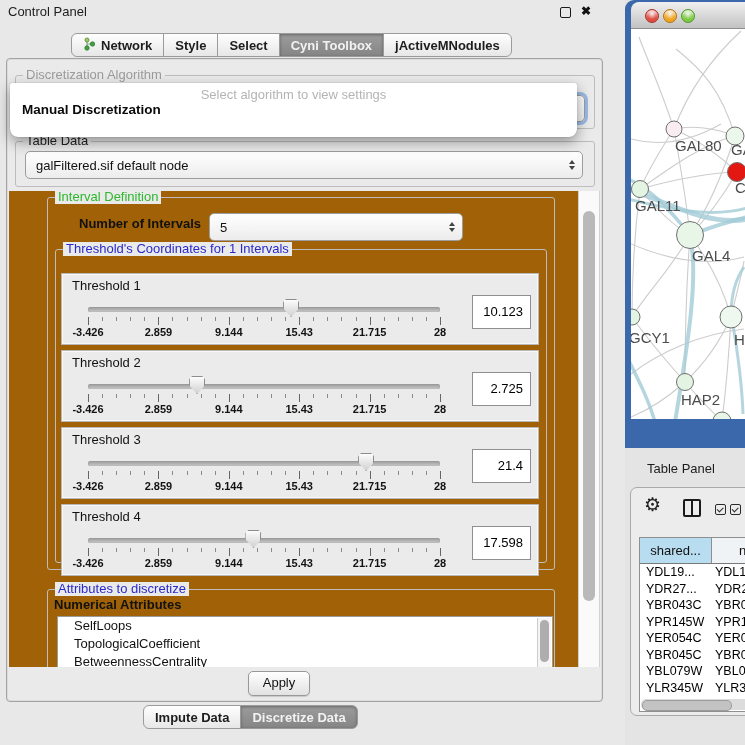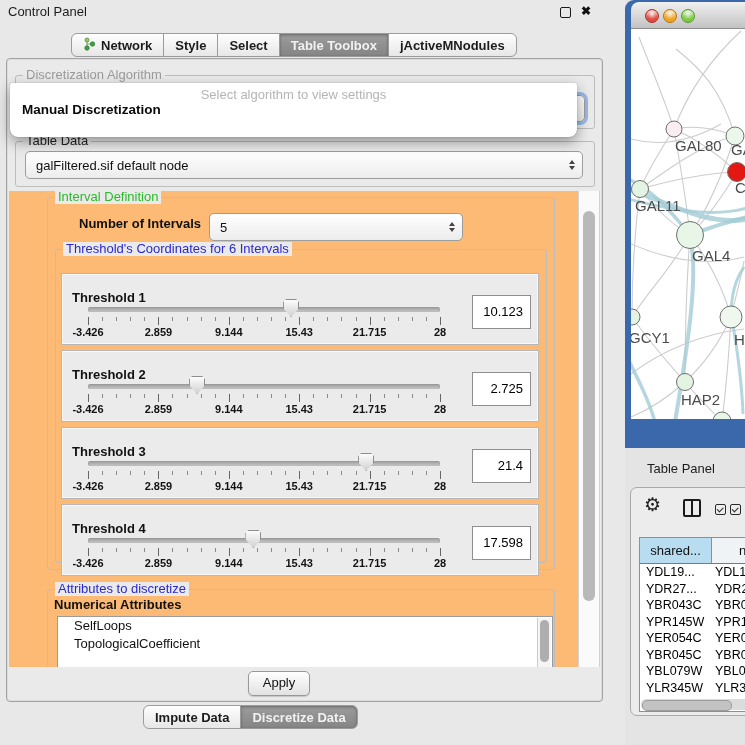--- a/index.html
+++ b/index.html
@@ -28,27 +28,27 @@
   .combo .val{position:absolute;left:10px;top:50%;transform:translateY(-50%);font-size:13px;color:#111;white-space:nowrap;}
   .stepper{position:absolute;right:7px;top:50%;transform:translateY(-50%);display:flex;flex-direction:column;gap:2px;align-items:center;}
   .tri-up{width:0;height:0;border-left:3.5px solid transparent;border-right:3.5px solid transparent;border-bottom:4.5px solid #444;}
   .tri-down{width:0;height:0;border-left:3.5px solid transparent;border-right:3.5px solid transparent;border-top:4.5px solid #444;}
   .focus-ring{box-shadow:0 0 0 3px rgba(96,150,225,.6);}
   .popup{position:absolute;left:3px;top:24px;width:567px;height:54px;background:#fff;
          border-radius:2px 2px 8px 8px;box-shadow:0 5px 14px rgba(0,0,0,.38),0 0 1px rgba(0,0,0,.35);z-index:60;}
   .popup-ph{text-align:center;color:#b4b4b4;font-size:13px;padding-top:4px;line-height:15px;}
   .popup-item{font-size:13.5px;color:#0a0a0a;padding:0 12px;line-height:16px;white-space:nowrap;}
   .popup-item.bold{font-weight:bold;}
-  .viewport{position:absolute;left:2px;top:132px;width:569px;height:476px;overflow:hidden;background:#fdba74;}
+  .viewport{position:absolute;left:2px;top:132px;width:569px;height:476px;overflow:hidden;background:#a16207;}
   .vtrack{position:absolute;left:571px;top:132px;width:20px;height:476px;background:#fafafa;border-left:1px solid #d2d2d2;border-right:1px solid #d2d2d2;}
   .vthumb{position:absolute;left:4px;top:20px;width:12px;height:390px;border-radius:7px;background:#b9b9b9;}
   .nint-label{position:absolute;left:70px;top:25px;font-size:13px;font-weight:bold;color:#111;}
   .thr-panel{position:relative;width:476px;height:70px;margin-bottom:5px;background:#ebebeb;
              border:1px solid #b7b7b7;box-shadow:inset 0 0 0 1px #f8f8f8;}
-  .thr-title{position:absolute;left:10px;top:16px;font-size:13px;font-weight:bold;color:#111;}
+  .thr-title{position:absolute;left:10px;top:4px;font-size:13px;font-weight:normal;color:#111;}
   .thr-track{position:absolute;left:26px;top:33px;width:352px;height:5px;border-radius:3px;
              background:linear-gradient(#9a9a9a,#c9c9c9);box-shadow:inset 0 0 1px #777;}
   .thr-thumb{position:absolute;top:25px;width:16px;height:18px;
              background:linear-gradient(#ffffff,#cfcfcf);box-shadow:inset 0 0 0 1px #8d8d8d;
              clip-path:polygon(18% 0%,82% 0%,100% 18%,100% 52%,50% 100%,0% 52%,0% 18%);}
   .thr-ticks{position:absolute;left:26px;top:43px;width:352px;height:10px;}
   .tick{position:absolute;top:0;width:1px;background:#8a8a8a;}
   .tick.major{height:8px;background:#666;}
   .tick.minor{height:4px;}
   .thr-labels{position:absolute;left:26px;top:52px;width:352px;height:14px;}
@@ -115,21 +115,21 @@
             </svg></span>
           <span class="seg-label">Network</span>
         </div>
         <div class="seg">
           <span class="seg-label">Style</span>
         </div>
         <div class="seg">
           <span class="seg-label">Select</span>
         </div>
         <div class="seg sel">
-          <span class="seg-label">Table Toolbox</span>
+          <span class="seg-label">Cyni Toolbox</span>
         </div>
         <div class="seg">
           <span class="seg-label">jActiveMNodules</span>
         </div>
       </div>
 
     <div class="main-panel">
 
       <div class="gb" style="left:8px;top:16px;width:578px;height:52px;"></div>
       <span class="gb-title t-gray" style="left:16px;top:9px;">Discretization Algorithm</span>
@@ -160,21 +160,21 @@
         <span class="nint-label">Number of Intervals</span>
         <div class="combo" style="left:200px;top:22px;width:252px;height:26px;">
           <span class="val">5</span>
           <span class="stepper">
               <span class="tri-up"></span>
               <span class="tri-down"></span>
             </span>
         </div>
 
         <div class="gb" style="left:46px;top:58px;width:490px;height:312px;"></div>
-        <span class="gb-title t-blue" style="left:54px;top:51px;">Threshold's Coordinates for 6 Intervals</span>
+        <span class="gb-title t-blue" style="left:54px;top:51px;">Threshold's Coordinates for 1 Intervals</span>
 
         <div id="threshold-list" style="position:absolute;left:52px;top:82px;width:478px;">
             <div class="thr-panel">
               <div class="thr-title">Threshold 1</div>
               <div class="thr-track"></div>
               <div class="thr-thumb" style="left: 221.104px;"></div>
               <div class="thr-ticks">
                 <span class="tick major" style="left: 0%;"></span>
                 <span class="tick minor" style="left: 4%;"></span>
                 <span class="tick minor" style="left: 8%;"></span>
@@ -340,20 +340,21 @@
             </div>
           </div>
 
         <div class="gb" style="left:38px;top:398px;width:506px;height:160px;"></div>
         <span class="gb-title t-blue" style="left:46px;top:391px;">Attributes to discretize</span>
         <span class="attr-label">Numerical Attributes</span>
         <div class="attr-list">
           <div id="attr-items">
               <div class="attr-item">SelfLoops</div>
               <div class="attr-item">TopologicalCoefficient</div>
+              <div class="attr-item">BetweennessCentrality</div>
             </div>
           <div class="attr-sb">
               <div class="attr-sb-thumb"></div>
             </div>
         </div>
       </div>
 
       <div class="vtrack">
           <div class="vthumb"></div>
         </div>

